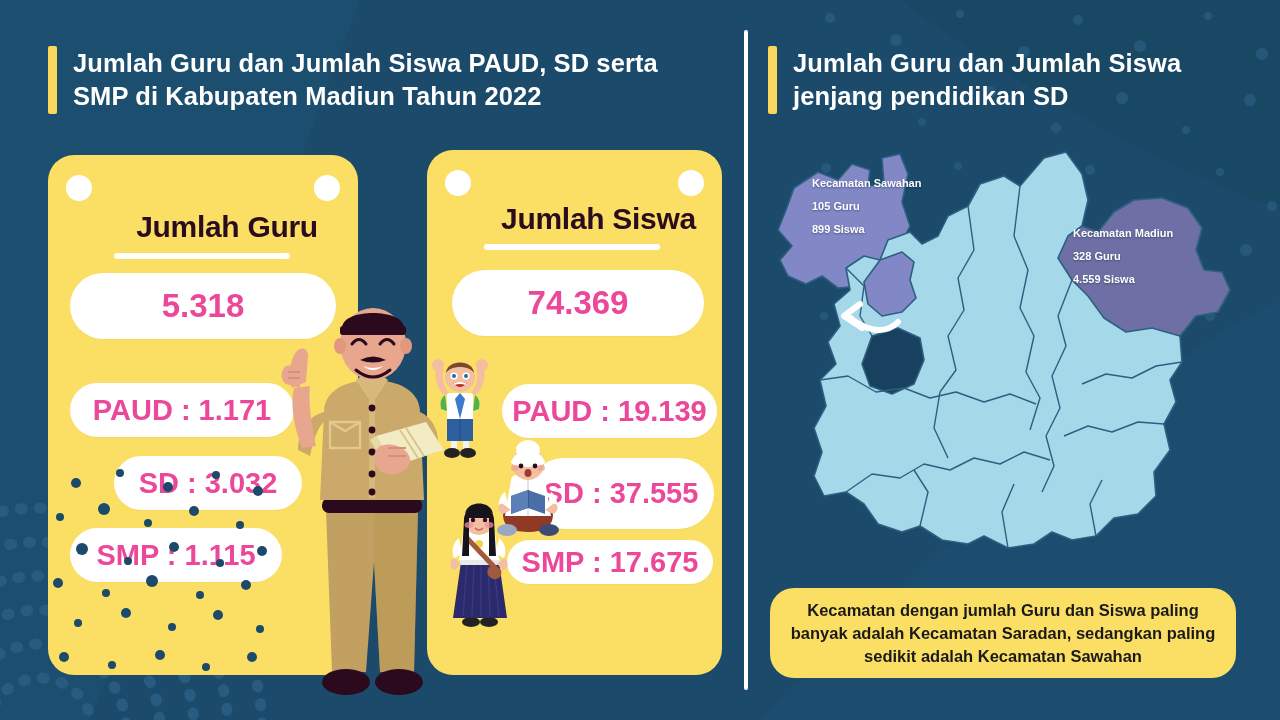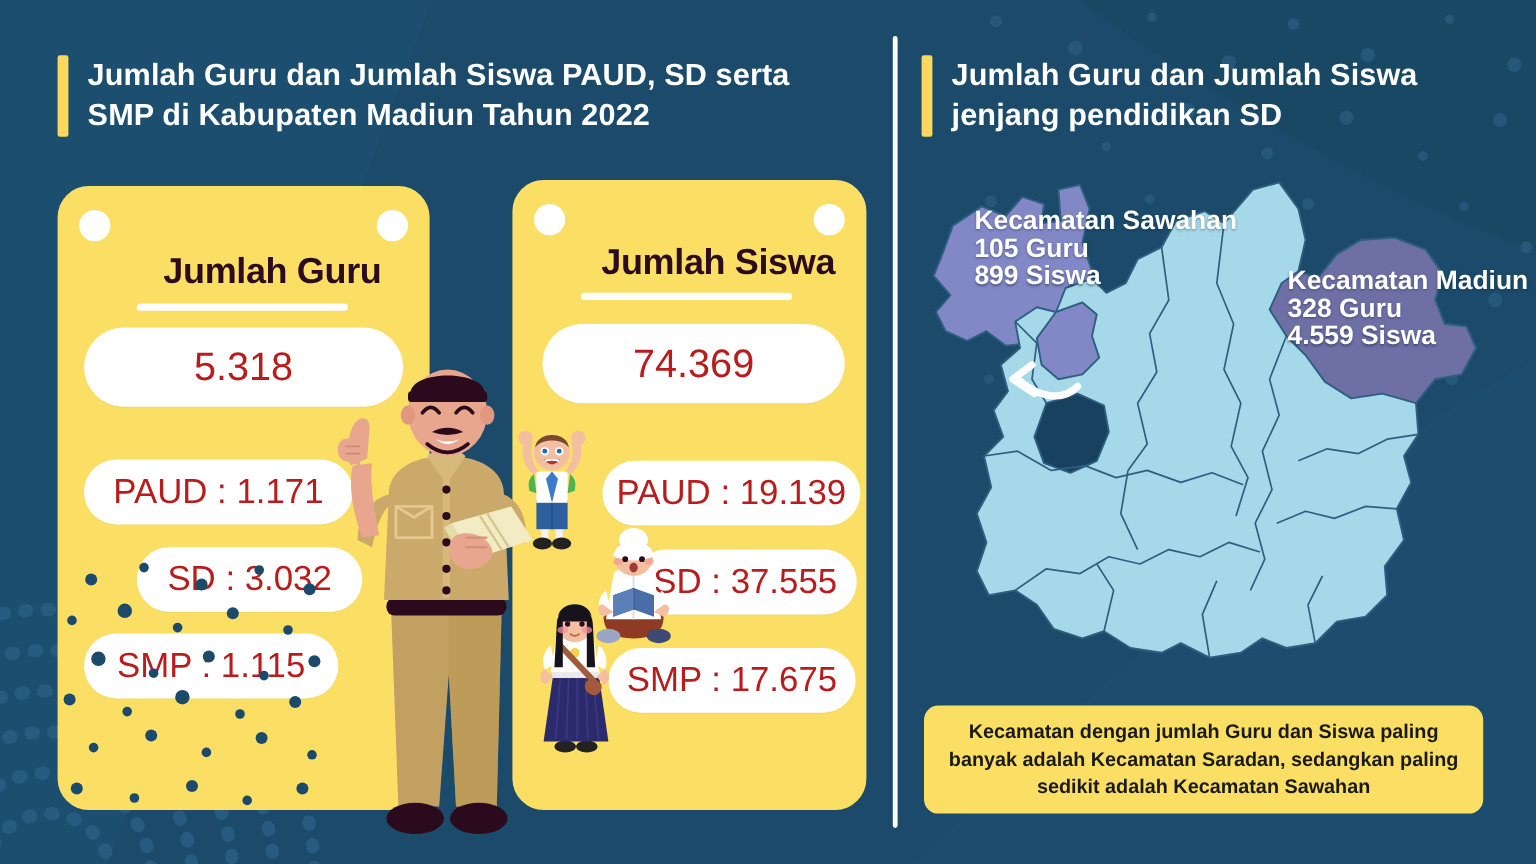--- a/index.html
+++ b/index.html
@@ -70,64 +70,64 @@
   #card-siswa .card-title{top:52px;}
   .card .rule{
     position:absolute;height:6px;border-radius:3px;background:#ffffff;
   }
   #card-guru .rule{left:66px;width:176px;top:98px;}
   #card-siswa .rule{left:57px;width:176px;top:94px;}
 
   .pill{
     position:absolute;background:#ffffff;border-radius:40px;
     display:flex;align-items:center;justify-content:center;
-    color:#b91c1c;font-weight:normal;white-space:nowrap;
+    color:#ec4899;font-weight:bold;white-space:nowrap;
     box-shadow:0 1px 0 rgba(0,0,0,.03);
   }
   .pill.big{font-size:33px;}
   .pill.sub{font-size:29px;}
 
   
   #guru-total{left:22px;top:118px;width:266px;height:66px;}
   #guru-paud {left:22px;top:228px;width:224px;height:54px;}
   #guru-sd   {left:66px;top:301px;width:188px;height:54px;}
   #guru-smp  {left:22px;top:373px;width:212px;height:54px;}
   
   #siswa-total{left:25px;top:120px;width:252px;height:66px;}
   #siswa-paud {left:75px;top:234px;width:215px;height:54px;}
-  #siswa-sd   {left:101px;top:308px;width:186px;height:54px;}
-  #siswa-smp  {left:80px;top:390px;width:206px;height:54px;}
+  #siswa-sd   {left:101px;top:308px;width:186px;height:71px;}
+  #siswa-smp  {left:80px;top:390px;width:206px;height:44px;}
 
   .dots-card{
     position:absolute;left:0;bottom:0;width:230px;height:210px;
     pointer-events:none;
   }
 
   
   .illus{position:absolute;pointer-events:none;}
   #teacher{left:268px;top:300px;width:215px;height:420px;z-index:6;}
   #kid-paud{left:425px;top:355px;width:70px;height:105px;z-index:7;}
   #kid-sd{left:487px;top:440px;width:82px;height:105px;z-index:7;}
   #kid-smp{left:443px;top:500px;width:72px;height:130px;z-index:7;}
 
   
   #map{
     position:absolute;left:752px;top:140px;width:528px;height:440px;
   }
   .map-label{
     position:absolute;color:#ffffff;font-weight:bold;
-    font-size:22px;line-height:23px;text-shadow:0 1px 2px rgba(10,35,55,.45);
+    font-size:11px;line-height:23px;text-shadow:0 1px 2px rgba(10,35,55,.45);
   }
   #label-sawahan{left:812px;top:172px;}
   #label-saradan{left:1073px;top:222px;}
 
   
   #note{
     position:absolute;left:770px;top:588px;width:466px;height:90px;
-    background:#FBDF65;border-radius:12px;
+    background:#FBDF65;border-radius:24px;
     display:flex;align-items:center;justify-content:center;text-align:center;
     color:#1a1a1a;font-weight:bold;font-size:16.5px;line-height:23px;
     padding:0 14px;box-sizing:border-box;
   }
 </style>
 </head>
 <body>
 
 <div id="stage">
 

